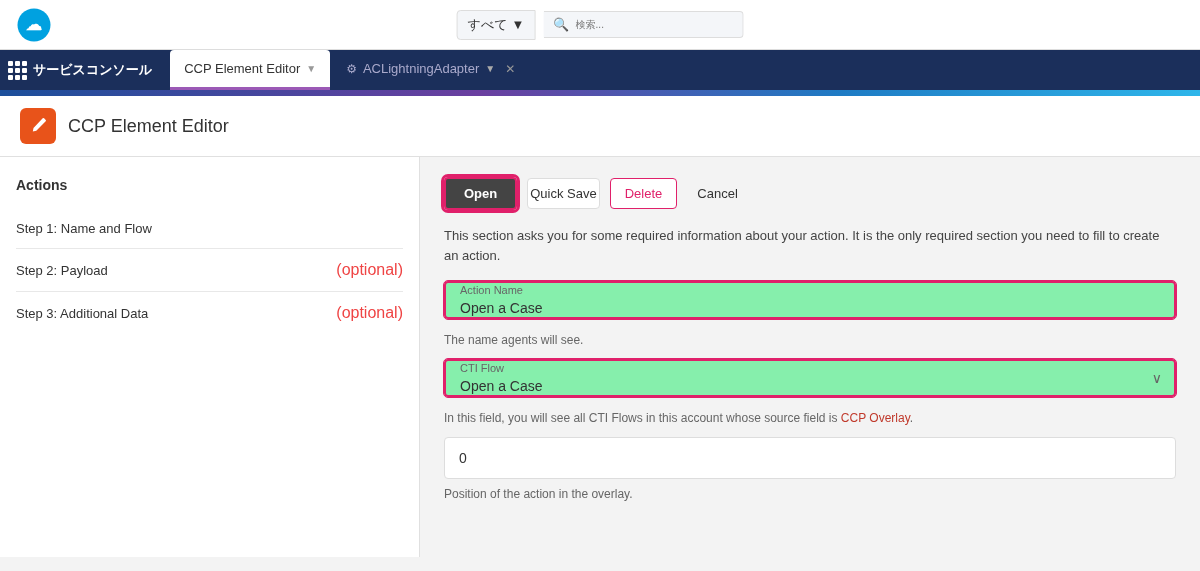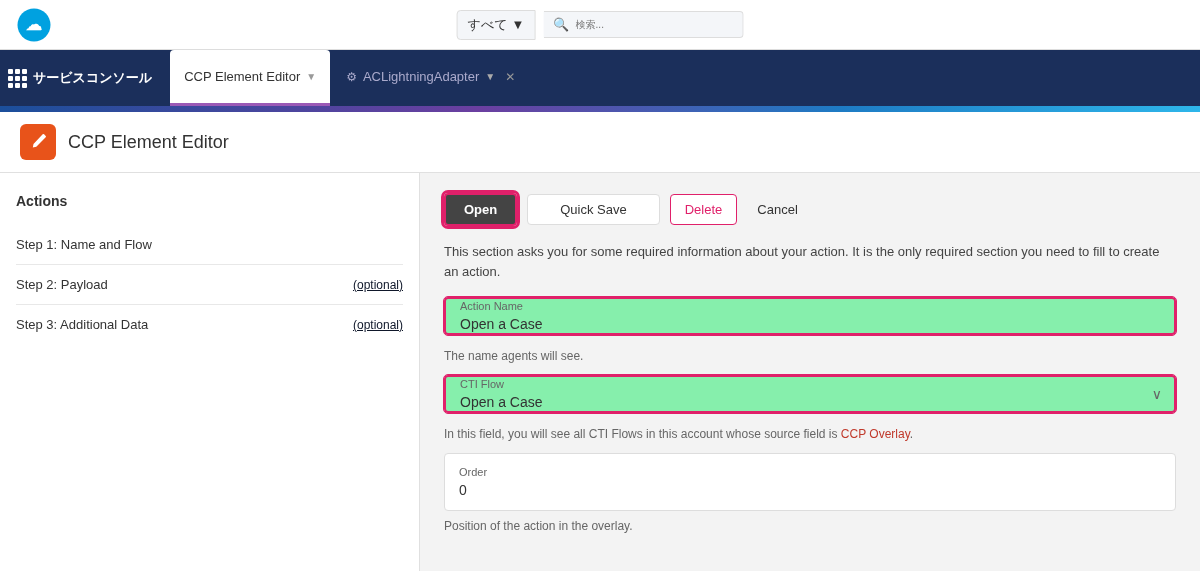--- a/index.html
+++ b/index.html
@@ -55,21 +55,21 @@
       background: transparent;
       font-size: 10px;
       color: #666;
       outline: none;
       width: 160px;
     }
 
     
     .tab-bar {
       background: #1b2f5b;
-      height: 56px;
+      height: 40px;
       display: flex;
       align-items: stretch;
       padding: 0 8px;
       gap: 2px;
     }
     .tab-bar-left {
       display: flex;
       align-items: center;
       gap: 6px;
       padding-right: 16px;
@@ -173,23 +173,22 @@
       color: #333;
       font-size: 13px;
     }
     .sidebar-step:last-child {
       border-bottom: none;
     }
     .step-label-bold {
       font-weight: 400;
     }
     .step-optional {
-      color: #0f172a;
-      font-size: 12px;
-      text-decoration: underline;
+      color: #ef4444;
+      font-size: 16px;
     }
 
     
     .right-panel {
       flex: 1;
       padding: 20px 24px;
     }
 
     
     .toolbar {
@@ -206,21 +205,21 @@
       font-size: 13px;
       font-weight: 600;
       cursor: pointer;
       border-radius: 4px;
       outline: 3px solid #e0206a;
     }
     .btn-quick-save {
       background: #fff;
       color: #333;
       border: 1px solid #ddd;
-      padding: 7px 32px;
+      padding: 7px 2px;
       font-size: 13px;
       cursor: pointer;
       border-radius: 4px;
     }
     .btn-delete {
       background: #fff;
       color: #e0206a;
       border: 1px solid #e0206a;
       padding: 7px 14px;
       font-size: 13px;
@@ -410,20 +409,19 @@
     <div class="form-section highlighted" style="position:relative;">
       <span class="field-label">CTI Flow</span>
       <div class="field-value">Open a Case</div>
       <span class="dropdown-arrow">∨</span>
     </div>
     <p class="field-hint" style="margin-bottom:12px;">
       <span>In this field, you will see all CTI Flows in this account whose source field is </span><a class="ccp-overlay-link" href="#"><span>CCP Overlay</span></a><span>.</span>
     </p>
 
     <div class="order-section">
-      <span class="field-label">Order</span>
       <div class="field-value">0</div>
     </div>
     <p class="position-hint" style="margin-bottom:12px;">Position of the action in the overlay.</p>
 
   </div>
 
 </div>
 
 </body></html>

